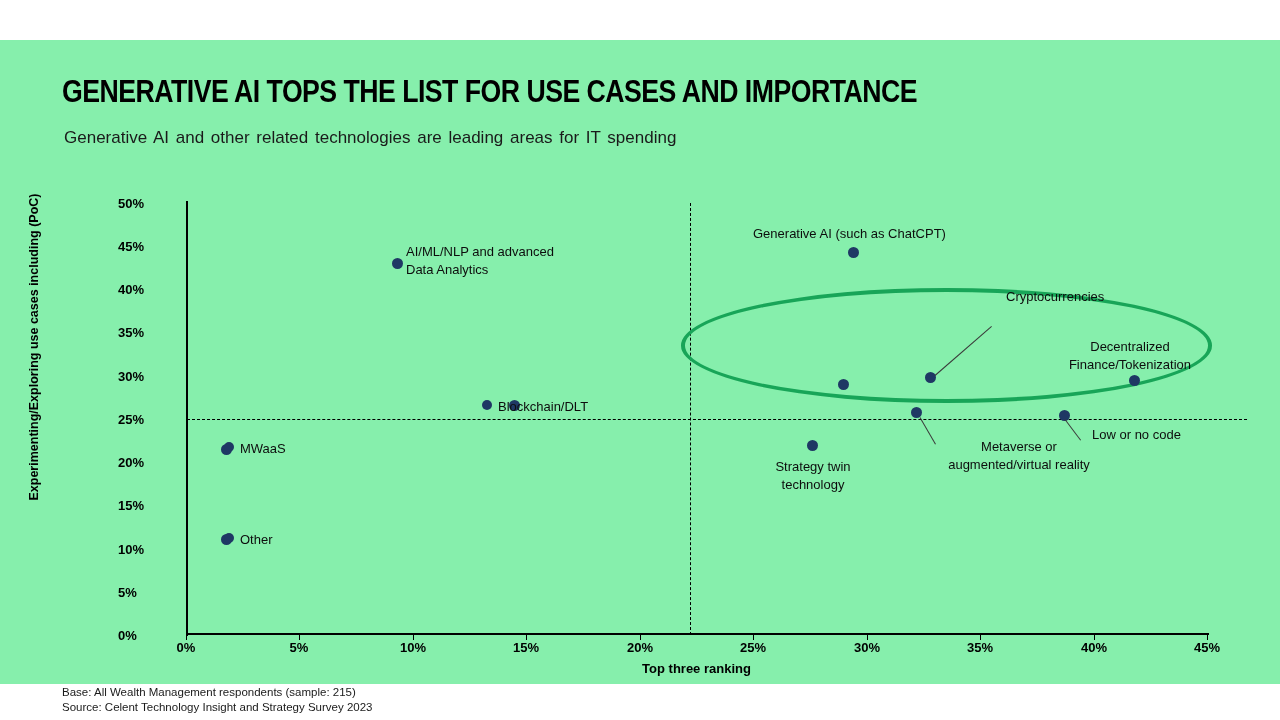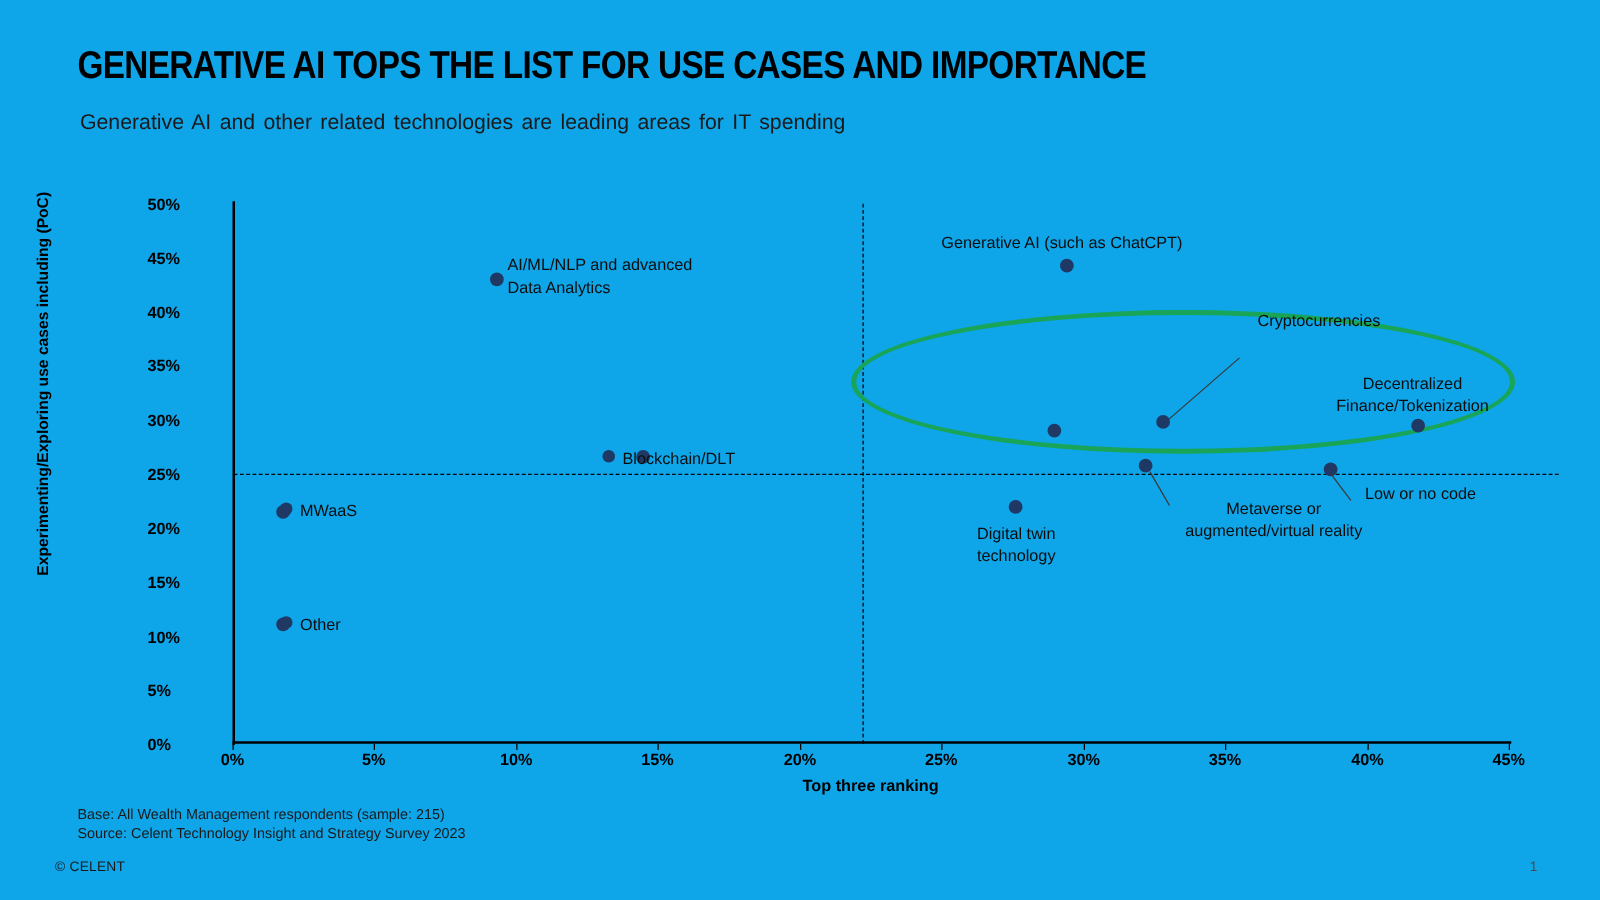--- a/index.html
+++ b/index.html
@@ -5,22 +5,23 @@
 <style>
   html, body {
     margin: 0; padding: 0;
     width: 1280px; height: 720px;
     background: #ffffff;
     font-family: "Liberation Sans", sans-serif;
     overflow: hidden;
   }
   #slide {
     position: relative;
-    width: 1280px; height: 720px;
-    background: #0ea5e9;
+    width: 1280px; height: 644px;
+    background: #86efac;
+    margin-top: 40px;
   }
 
   
   #title {
     position: absolute;
     left: 62px; top: 34px;
     font-family: "Liberation Sans", sans-serif;
     font-size: 31px;
     font-weight: bold;
     letter-spacing: -0.6px;
@@ -269,20 +270,20 @@
   <div class="plabel" style="left:1006px; top:248px;">Cryptocurrencies</div>
 
   <div class="plabel c" style="left:930px; top:398px; width:178px;">Metaverse or
 augmented/virtual reality</div>
 
   <div class="plabel c" style="left:1035px; top:298px; width:190px;">Decentralized
 Finance/Tokenization</div>
 
   <div class="plabel" style="left:1092px; top:386px;">Low or no code</div>
 
-  <div class="plabel c" style="left:748px; top:418px; width:130px;">Digital twin
+  <div class="plabel c" style="left:748px; top:418px; width:130px;">Strategy twin
 technology</div>
 
   <div id="footnotes"><span>Base: All Wealth Management respondents (sample: 215)</span><br><span>Source: Celent Technology Insight and Strategy Survey 2023</span></div>
   <div id="copyright">© CELENT</div>
   <div id="pagenum">1</div>
 
 </div>
 
 </body></html>

